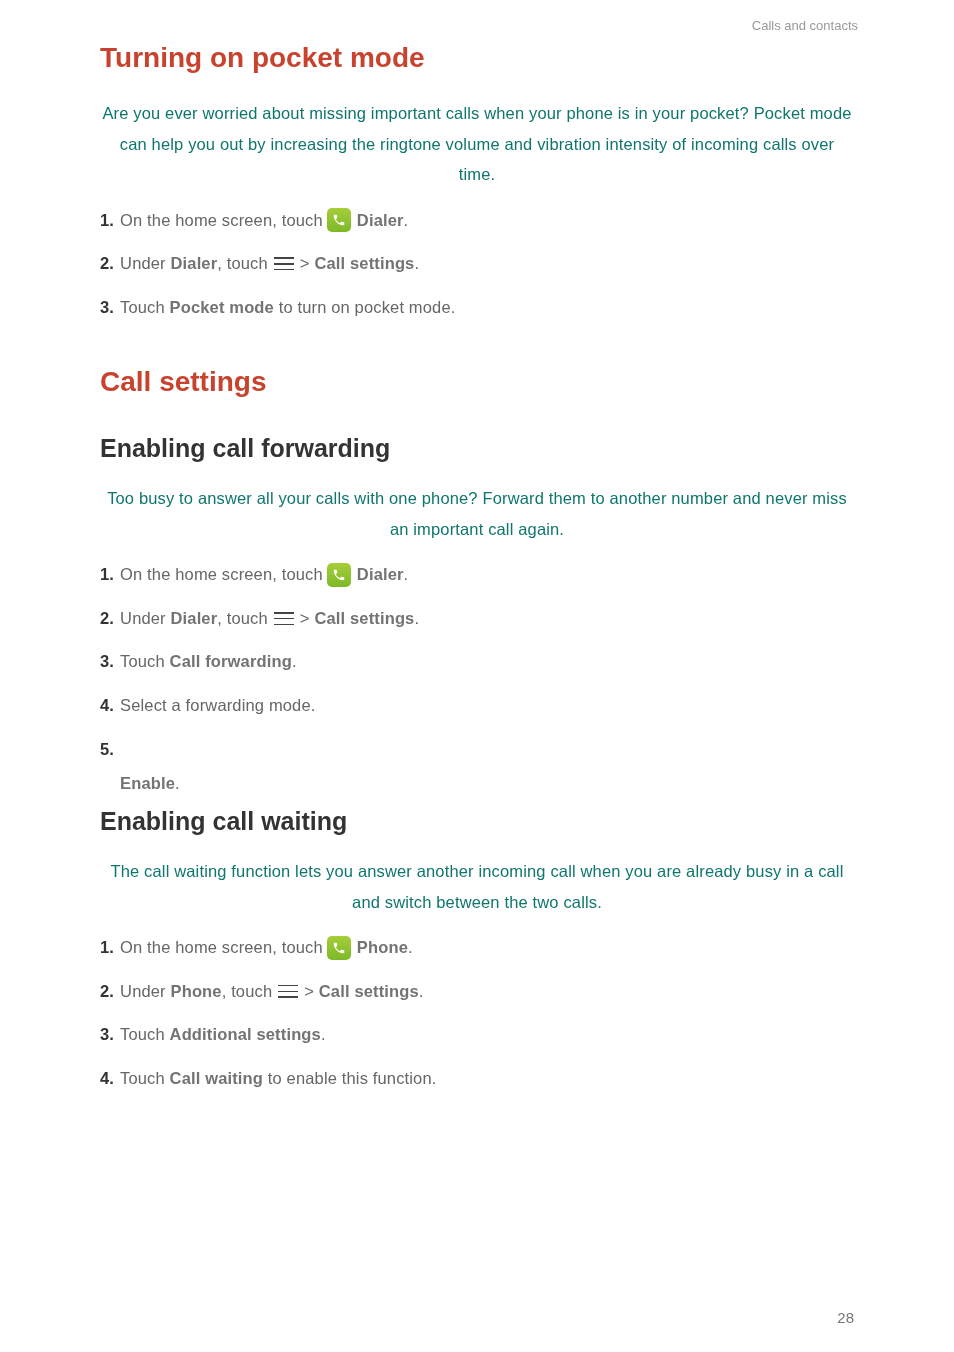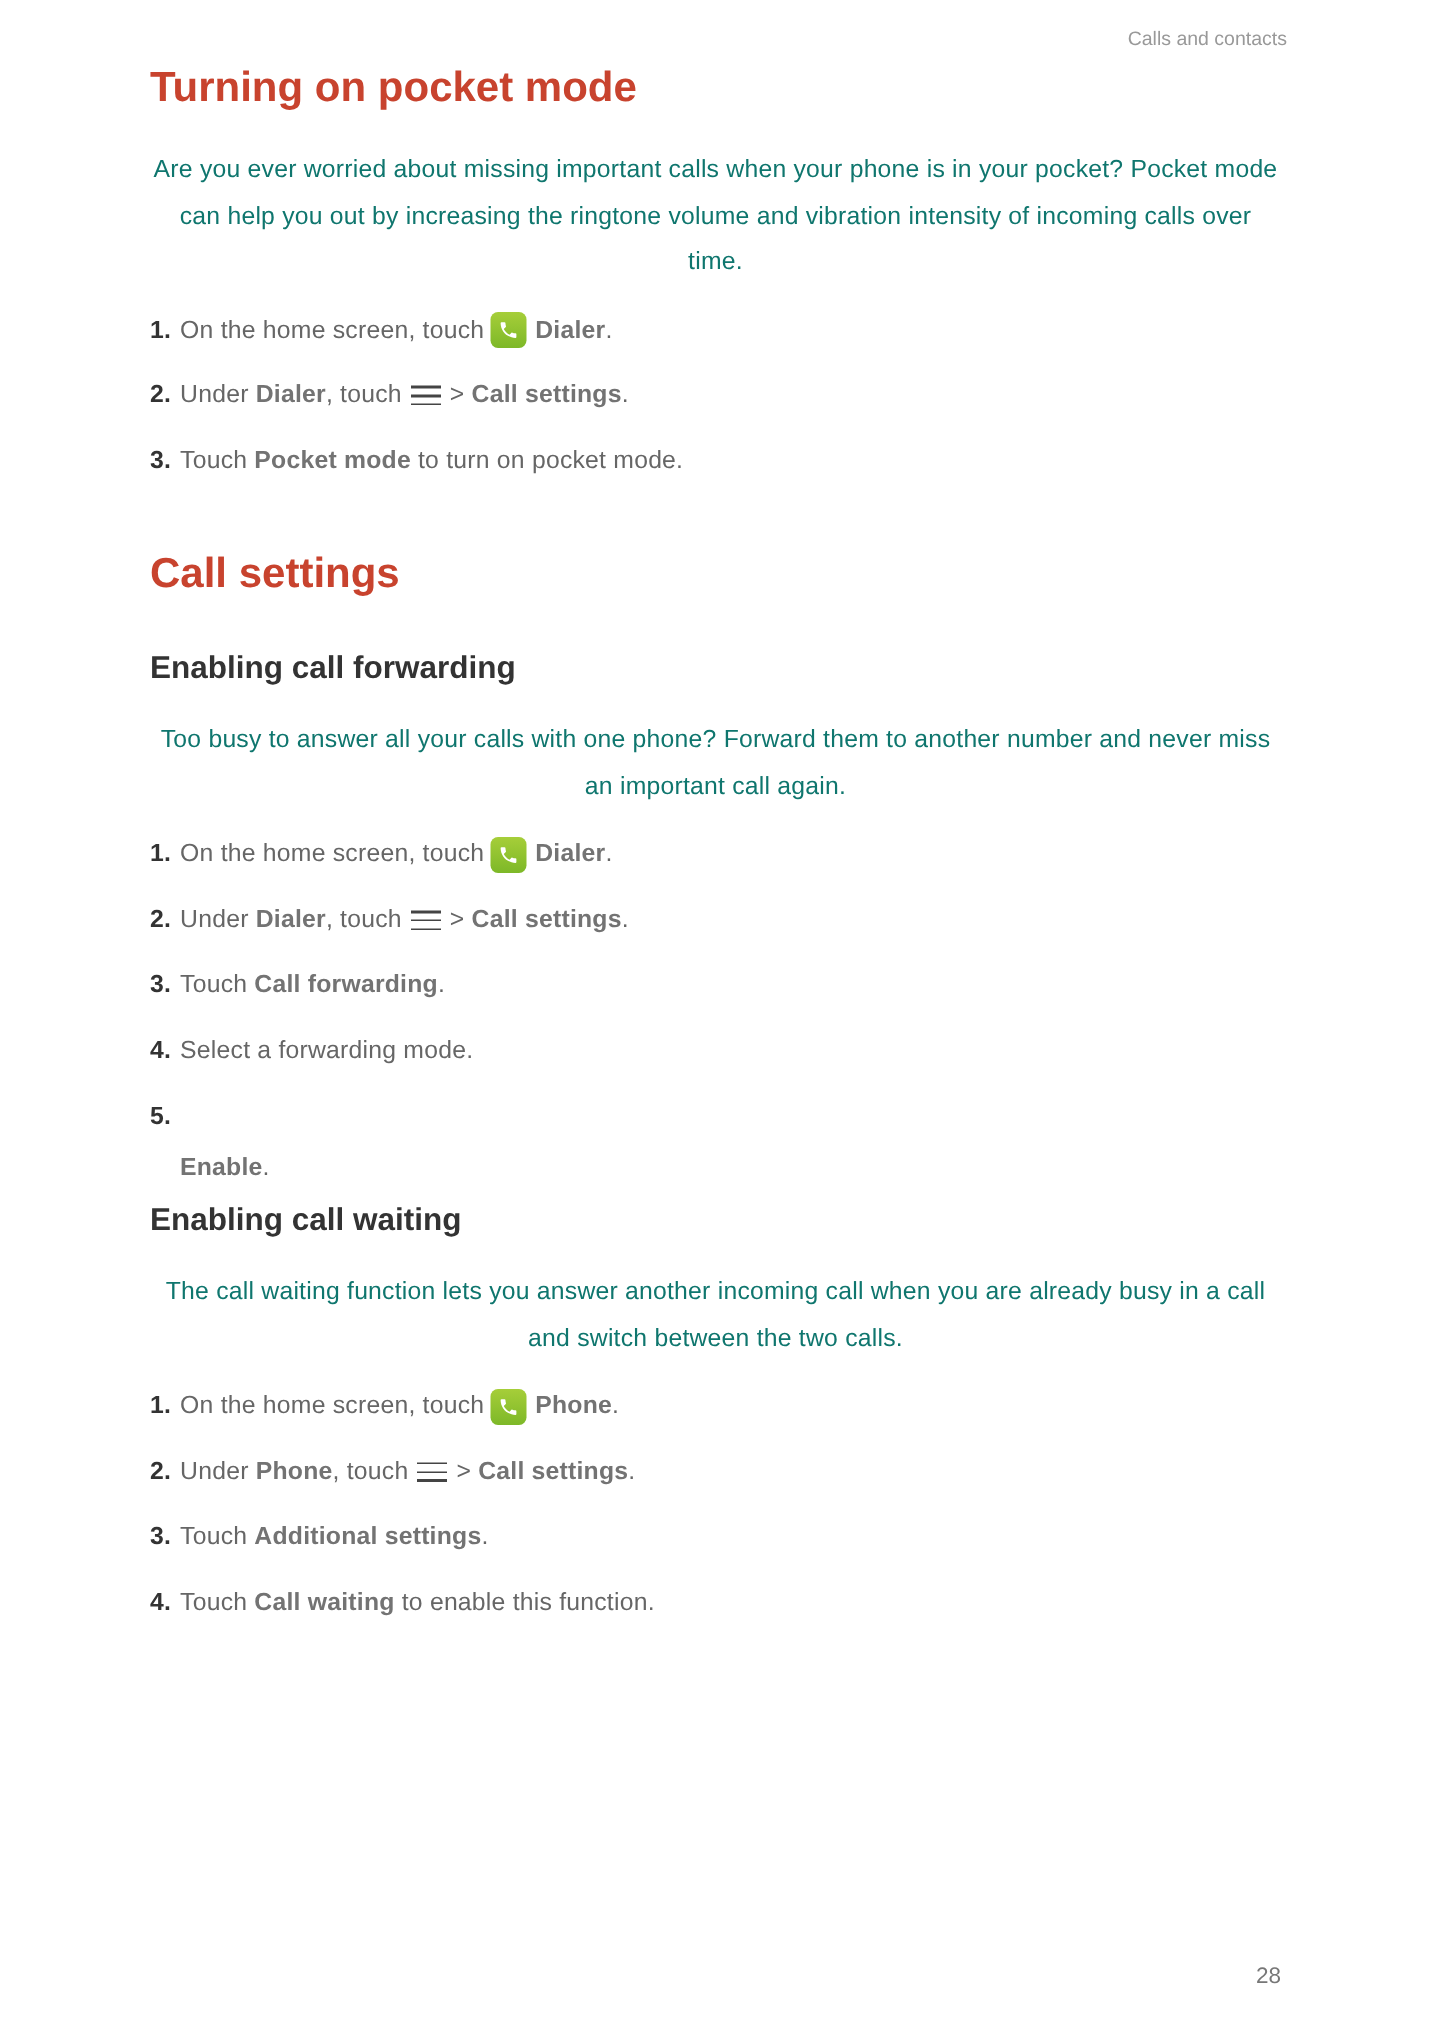--- a/index.html
+++ b/index.html
@@ -22,21 +22,21 @@
     .h1 {
       color: #c8432e;
       font-size: 28px;
       font-weight: 700;
       margin-top: 32px;
       margin-bottom: 24px;
     }
     .h1.second { margin-top: 46px; }
     .h2 {
       color: #333333;
-      font-size: 21px;
+      font-size: 25px;
       font-weight: 700;
       margin-top: 36px;
       margin-bottom: 20px;
     }
     .para {
       font-size: 16.5px;
       line-height: 1.85;
       color: #0f766e;
       margin-bottom: 18px;
       letter-spacing: 0.15px;

